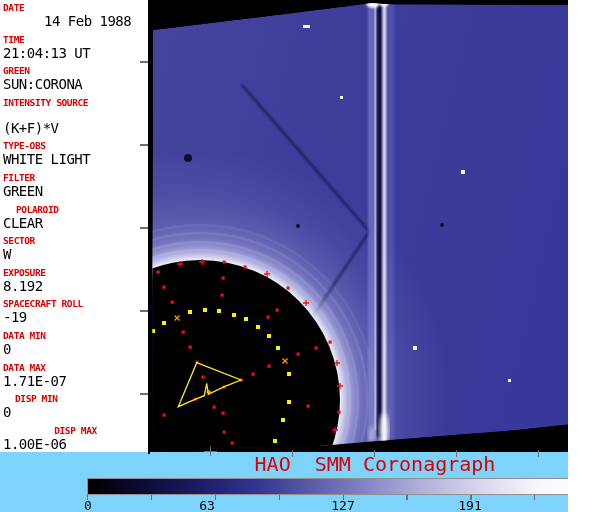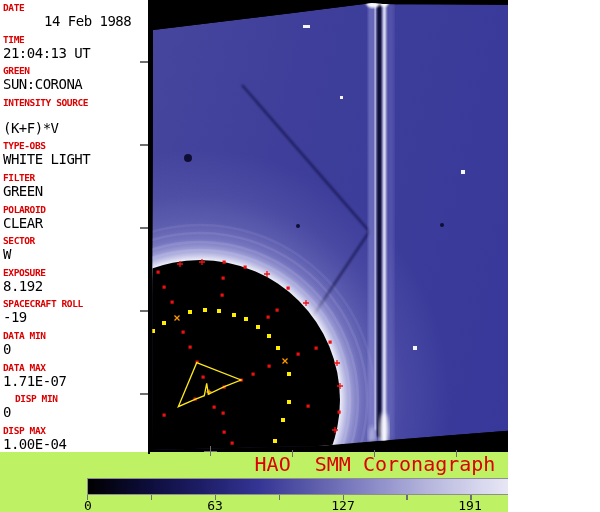--- a/index.html
+++ b/index.html
@@ -1,16 +1,16 @@
 <!DOCTYPE html>
 <html><head>
 <meta charset="utf-8">
 <style>
   html,body{margin:0;padding:0;background:#fff;}
-  .screen{position:relative;width:508px;height:512px;background:#bef264;overflow:hidden;
+  .screen{position:relative;width:568px;height:512px;background:#7dd3fc;overflow:hidden;
           font-family:"DejaVu Sans Mono","Liberation Mono",monospace;}
   
   .sidebar{position:absolute;left:0;top:0;width:148px;height:452px;background:#ffffff;
            padding:2px 0 0 3px;box-sizing:border-box;}
   .field{margin-bottom:5.6px;}
   .field .flabel{font-size:9.5px;font-weight:bold;line-height:12px;letter-spacing:-0.4px;white-space:pre;}
   .field .fvalue{font-size:14px;line-height:14px;color:#000;white-space:pre;letter-spacing:-0.5px;}
   .axisline{position:absolute;left:148px;top:0;width:2px;height:454px;background:#000;}
   
   .image-area{position:absolute;left:150px;top:0;width:450px;height:452px;background:#000;overflow:hidden;}
@@ -46,21 +46,21 @@
       </div>
       <div class="field">
         <div class="flabel" style="color: rgb(221, 0, 0);">TYPE-OBS</div>
         <div class="fvalue" style="color: rgb(0, 0, 0);">WHITE LIGHT</div>
       </div>
       <div class="field">
         <div class="flabel" style="color: rgb(221, 0, 0);">FILTER</div>
         <div class="fvalue" style="color: rgb(0, 0, 0);">GREEN</div>
       </div>
       <div class="field">
-        <div class="flabel" style="color: rgb(221, 0, 0);">POLAROID</div>
+        <div class="flabel" style="color: rgb(221, 0, 0); margin-left: 13px;">POLAROID</div>
         <div class="fvalue" style="color: rgb(0, 0, 0);">CLEAR</div>
       </div>
       <div class="field">
         <div class="flabel" style="color: rgb(221, 0, 0);">SECTOR</div>
         <div class="fvalue" style="color: rgb(0, 0, 0);">W</div>
       </div>
       <div class="field">
         <div class="flabel" style="color: rgb(221, 0, 0);">EXPOSURE</div>
         <div class="fvalue" style="color: rgb(0, 0, 0);">8.192</div>
       </div>
@@ -74,22 +74,22 @@
       </div>
       <div class="field">
         <div class="flabel" style="color: rgb(221, 0, 0);">DATA MAX</div>
         <div class="fvalue" style="color: rgb(0, 0, 0);">1.71E-07</div>
       </div>
       <div class="field">
         <div class="flabel" style="color: rgb(221, 0, 0); padding-left: 12px;">DISP MIN</div>
         <div class="fvalue" style="color: rgb(0, 0, 0);">0</div>
       </div>
       <div class="field">
-        <div class="flabel" style="color: rgb(221, 0, 0);">DISP MAX</div>
-        <div class="fvalue" style="color: rgb(0, 0, 0);">1.00E-04</div>
+        <div class="flabel" style="color: rgb(221, 0, 0); text-align: center;">DISP MAX</div>
+        <div class="fvalue" style="color: rgb(0, 0, 0);">1.00E-06</div>
       </div>
     </div>
   <div class="axisline"></div>
   <div class="image-area" id="image-area">
       <svg xmlns="http://www.w3.org/2000/svg" width="450" height="452" viewBox="0 0 450 452">
 <defs>
  <linearGradient id="quadFill" x1="0" y1="0" x2="1" y2="0.25">
    <stop offset="0" stop-color="#46469e"></stop>
             <stop offset="0.45" stop-color="#3d3d9a"></stop>
    <stop offset="1" stop-color="#38389b"></stop>
@@ -237,18 +237,18 @@
       <div class="tick" style="position: absolute; left: 87px; top: 495px; width: 1.3px; height: 5px;"></div>
       <div class="tick" style="position: absolute; left: 150.875px; top: 495px; width: 1.3px; height: 5px;"></div>
       <div class="tick" style="position: absolute; left: 214.75px; top: 495px; width: 1.3px; height: 5px;"></div>
       <div class="tick" style="position: absolute; left: 278.625px; top: 495px; width: 1.3px; height: 5px;"></div>
       <div class="tick" style="position: absolute; left: 342.5px; top: 495px; width: 1.3px; height: 5px;"></div>
       <div class="tick" style="position: absolute; left: 406.375px; top: 495px; width: 1.3px; height: 5px;"></div>
       <div class="tick" style="position: absolute; left: 470.25px; top: 495px; width: 1.3px; height: 5px;"></div>
       <div class="tick" style="position: absolute; left: 534.125px; top: 495px; width: 1.3px; height: 5px;"></div>
       <div class="tick" style="position: absolute; left: 598px; top: 495px; width: 1.3px; height: 5px;"></div>
       <div class="cblabel" style="left: 88px;">0</div>
-      <div class="cblabel" style="left: 215px;">63</div>
+      <div class="cblabel" style="left: 207px;">63</div>
       <div class="cblabel" style="left: 343px;">127</div>
       <div class="cblabel" style="left: 470px;">191</div>
       <div class="cblabel" style="left: 586px;">255</div>
     </div>
 </div>
 
 </body></html>

